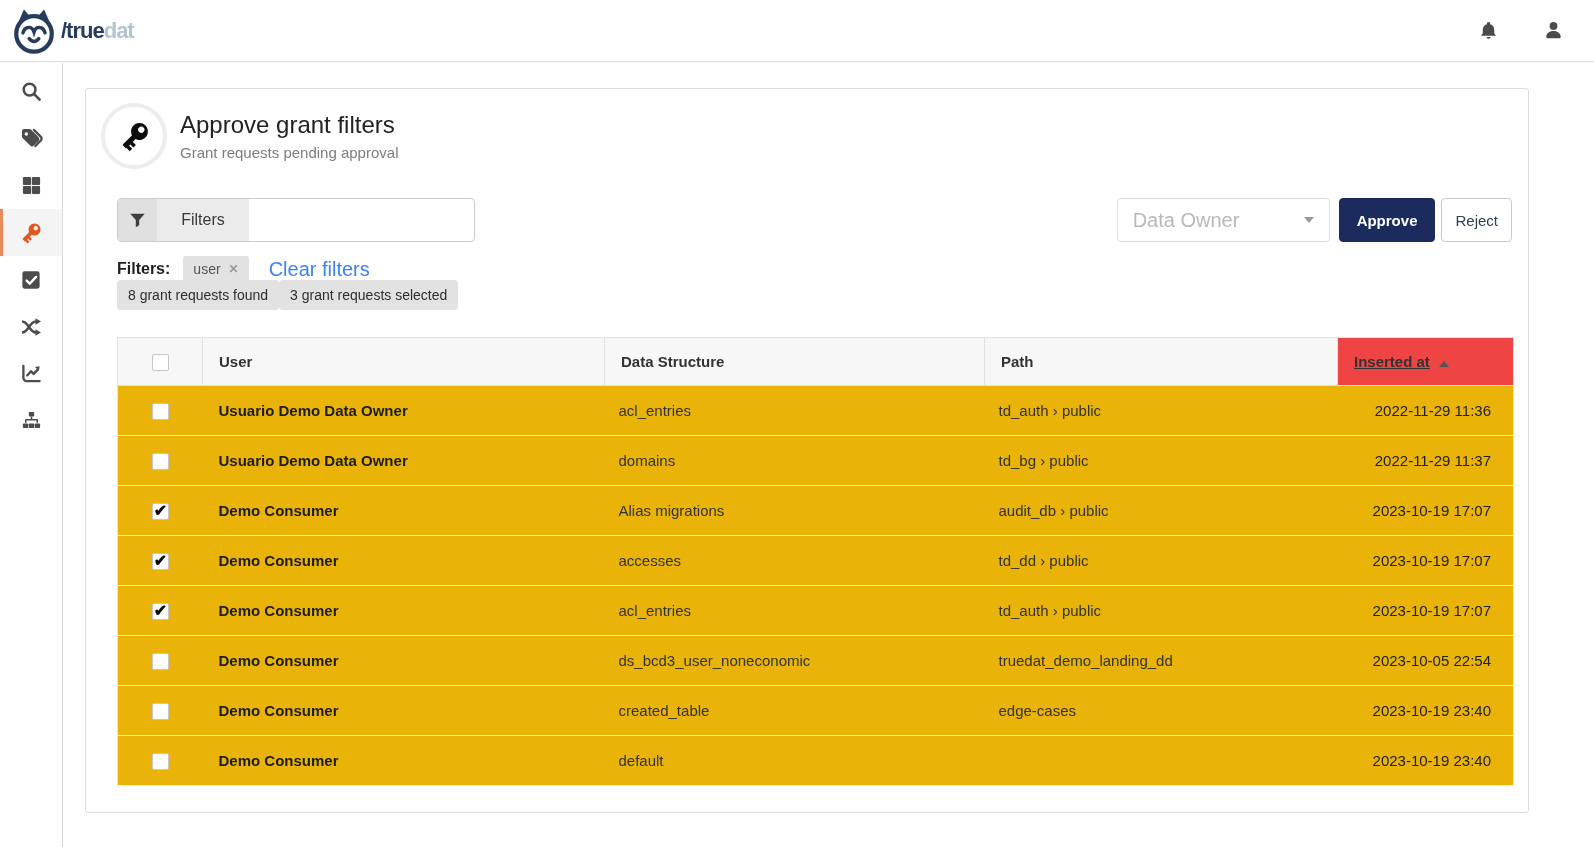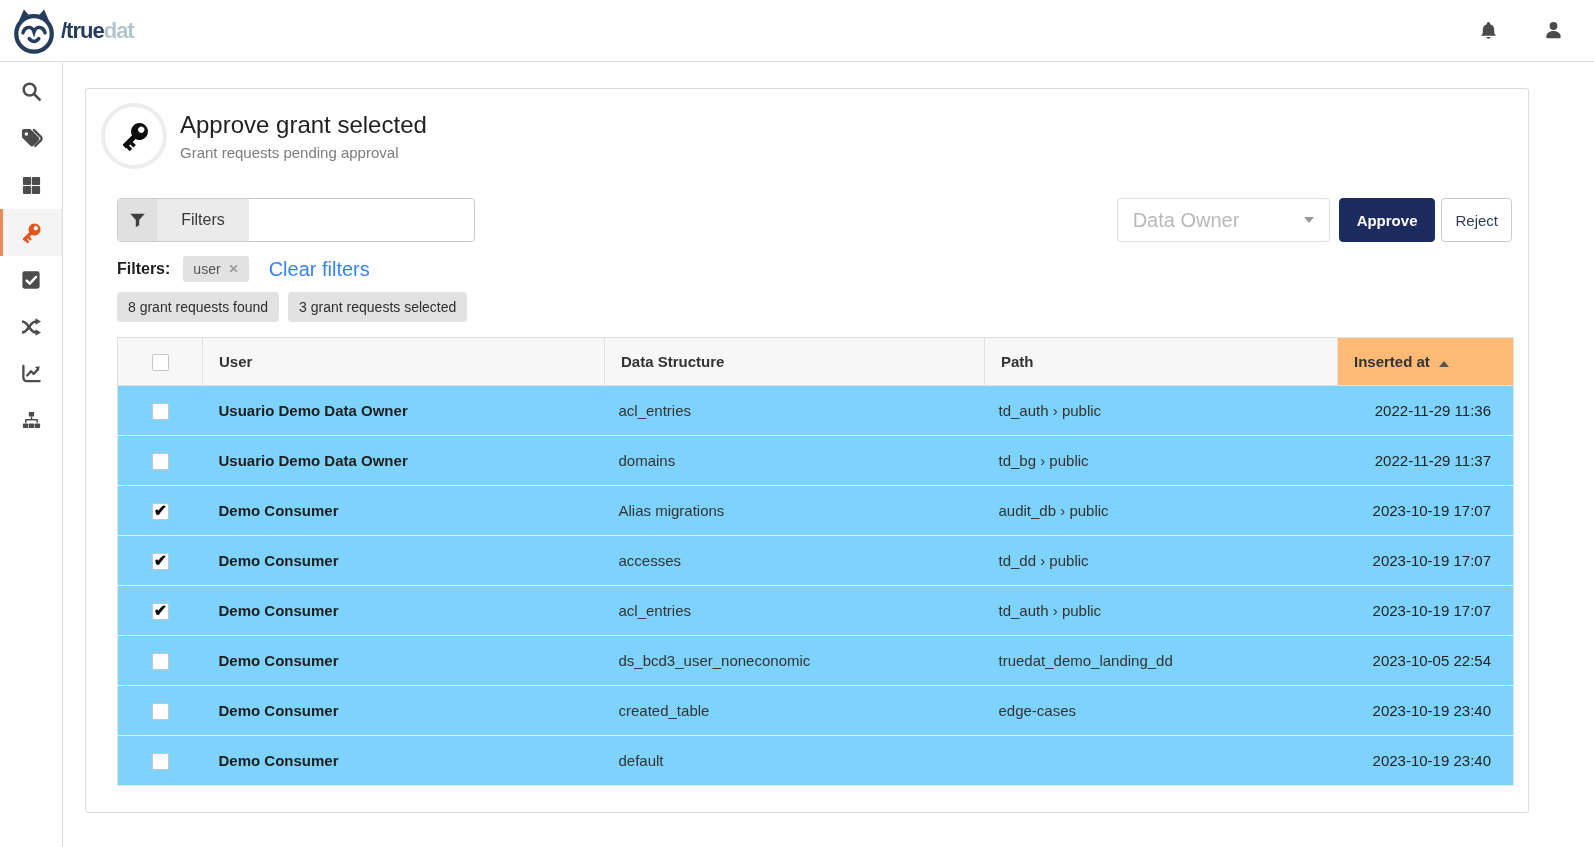--- a/index.html
+++ b/index.html
@@ -86,39 +86,39 @@
   .filters-caption { font-size: 16px; font-weight: bold; color: #1f1f1f; margin-right: 13px; }
   .filter-chip {
     background: #e2e2e2; border-radius: 3px; padding: 5px 10px; font-size: 14px; color: #555;
     display: flex; align-items: center; gap: 8px;
   }
   .chip-remove { cursor: pointer; color: #9a9a9a; font-size: 12px; font-weight: bold; line-height: 1; }
   .chip-remove::before { content: "\2715"; }
   .clear-filters { color: #3b82f6; font-size: 20px; margin-left: 20px; cursor: pointer; text-decoration: none; }
 
   
-  .badges-row { position: absolute; left: 31px; top: 203px; display: flex; gap: 9px; }
+  .badges-row { position: absolute; left: 31px; top: 191px; display: flex; }
   .count-badge { background: #e2e2e2; border-radius: 4px; padding: 7px 11px; font-size: 14px; color: #2e2e2e; }
 
   
   .grant-table { position: absolute; left: 31px; top: 248px; width: 1396px; border-collapse: collapse; table-layout: fixed; }
   .grant-table col.c-check { width: 85px; }
   .grant-table col.c-user { width: 402px; }
   .grant-table col.c-ds { width: 380px; }
   .grant-table col.c-path { width: 353px; }
   .grant-table col.c-date { width: 176px; }
   .grant-table th {
     height: 48px; background: #f7f7f8; border: 1px solid #e2e2e2;
     font-size: 15px; font-weight: bold; color: #333; text-align: left; padding: 0 16px;
     cursor: pointer;
   }
-  .grant-table th.sorted { background: #fdba74; }
+  .grant-table th.sorted { background: #ef4444; text-decoration: underline; }
   .grant-table td {
     height: 50px; border-bottom: 1px solid #eaeaea; font-size: 15px; color: #333; padding: 0 14px;
-    background: #7dd3fc;
+    background: #eab308;
   }
   .grant-table td:first-child { border-left: 1px solid #e2e2e2; text-align: center; }
   .grant-table td:last-child { border-right: 1px solid #e2e2e2; }
   .grant-table th:first-child { text-align: center; }
   td.cell-user { font-weight: bold; color: #1d1d1d; padding-left: 16px; }
   td.cell-date { text-align: right; padding-right: 22px; color: #222; }
   .sort-asc { display: inline-block; width: 0; height: 0; border-left: 5px solid transparent; border-right: 5px solid transparent; border-bottom: 6px solid #555; margin-left: 9px; }
 
   
   .checkbox {
@@ -255,21 +255,21 @@
             <g transform="rotate(45 11 11)">
               <path fill-rule="evenodd" d="M11 0a6 6 0 1 0 .01 0zM11 2a2.2 2.2 0 1 1-.01 4.4A2.2 2.2 0 0 1 11 2z"></path>
               <rect x="9.2" y="10.5" width="3.6" height="10.8" rx="0.6"></rect>
               <rect x="12.6" y="14.6" width="3.4" height="2.5"></rect>
               <rect x="12.6" y="18.3" width="3.4" height="2.5"></rect>
             </g>
           </svg>
         </span>
       </div>
       <div>
-        <h1 class="page-title">Approve grant selected</h1>
+        <h1 class="page-title">Approve grant filters</h1>
         <div class="page-subtitle">Grant requests pending approval</div>
       </div>
     </div>
 
     <div class="toolbar">
       <div class="search-group">
         <button class="funnel-btn">
           <span>
             <svg width="17" height="17" viewBox="0 0 20 20" fill="currentColor">
               <polygon points="1.5,2 18.5,2 12,9.5 12,15.5 8,18 8,9.5"></polygon>

